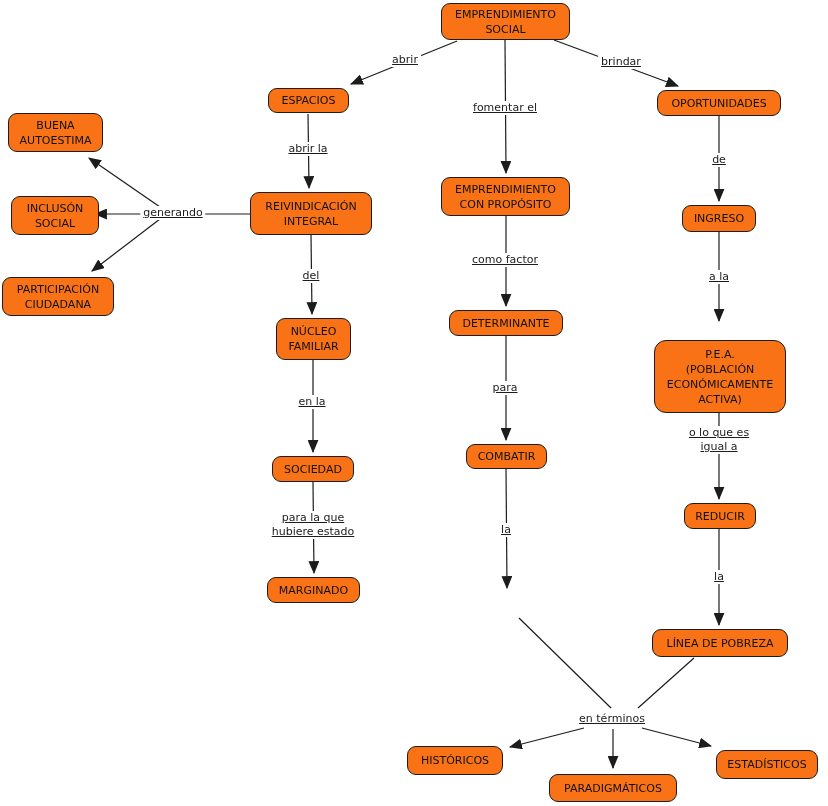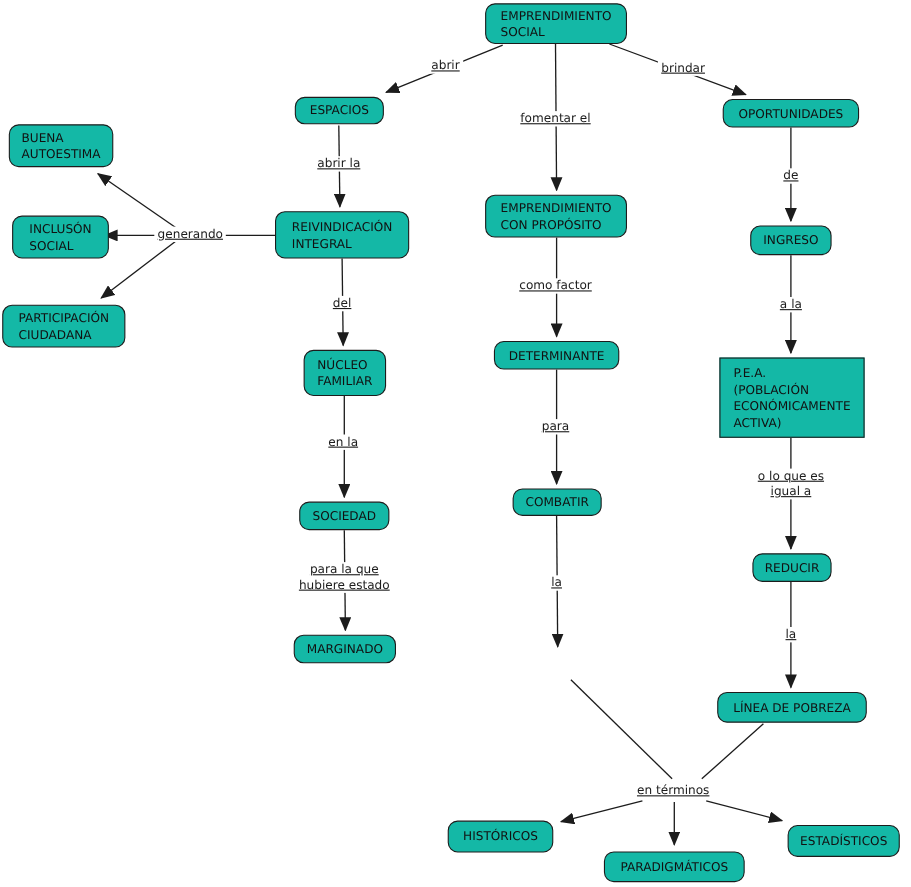--- a/index.html
+++ b/index.html
@@ -4,22 +4,22 @@
 <style>
   html,body{margin:0;padding:0;background:#ffffff;}
   .canvas{
     position:relative;width:828px;height:806px;background:#ffffff;overflow:hidden;
     font-family:"DejaVu Sans","Liberation Sans",sans-serif;
   }
   .wires{position:absolute;left:0;top:0;width:828px;height:806px;z-index:1;}
   .node{
     position:absolute;z-index:2;box-sizing:border-box;
     display:flex;align-items:center;justify-content:center;
-    background:#14b8a6;border:1.4px solid #1c1c1c;border-radius:9px;
-    font-size:11px;line-height:15px;color:#111111;text-align:left;
+    background:#f97316;border:1.4px solid #1c1c1c;border-radius:9px;
+    font-size:11px;line-height:15px;color:#111111;text-align:center;
     white-space:pre-line;padding:2px 4px;cursor:default;
   }
   .link-label{
     position:absolute;z-index:2;transform:translate(-50%,-50%);
     background:#ffffff;color:#1c1c1c;font-size:11px;line-height:14px;
     text-align:center;white-space:pre-line;padding:0 3px;cursor:default;text-decoration:underline;
   }
 </style>
 </head>
 <body>
@@ -72,21 +72,21 @@
 CIUDADANA</div>
   <div class="node" style="left:250px;top:192px;width:122px;height:43px">REIVINDICACIÓN
 INTEGRAL</div>
   <div class="node" style="left:276px;top:318px;width:75px;height:42px">NÚCLEO
 FAMILIAR</div>
   <div class="node" style="left:272px;top:456px;width:82px;height:26px">SOCIEDAD</div>
   <div class="node" style="left:267px;top:577px;width:93px;height:26px">MARGINADO</div>
   <div class="node" style="left:449px;top:310px;width:114px;height:26px">DETERMINANTE</div>
   <div class="node" style="left:466px;top:444px;width:81px;height:25px">COMBATIR</div>
   <div class="node" style="left:682px;top:205px;width:74px;height:27px">INGRESO</div>
-  <div class="node" style="left:654px;top:325px;width:132px;height:73px;border-radius:0">P.E.A.
+  <div class="node" style="left:654px;top:340px;width:132px;height:73px;border-radius:12px">P.E.A.
 (POBLACIÓN
 ECONÓMICAMENTE
 ACTIVA)</div>
   <div class="node" style="left:684px;top:503px;width:72px;height:26px">REDUCIR</div>
   <div class="node" style="left:652px;top:629px;width:136px;height:28px">LÍNEA DE POBREZA</div>
   <div class="node" style="left:407px;top:746px;width:96px;height:29px">HISTÓRICOS</div>
   <div class="node" style="left:549px;top:774px;width:128px;height:28px">PARADIGMÁTICOS</div>
   <div class="node" style="left:716px;top:750px;width:102px;height:29px">ESTADÍSTICOS</div>
 
   <div class="link-label" style="left:405px;top:60px">abrir</div>

